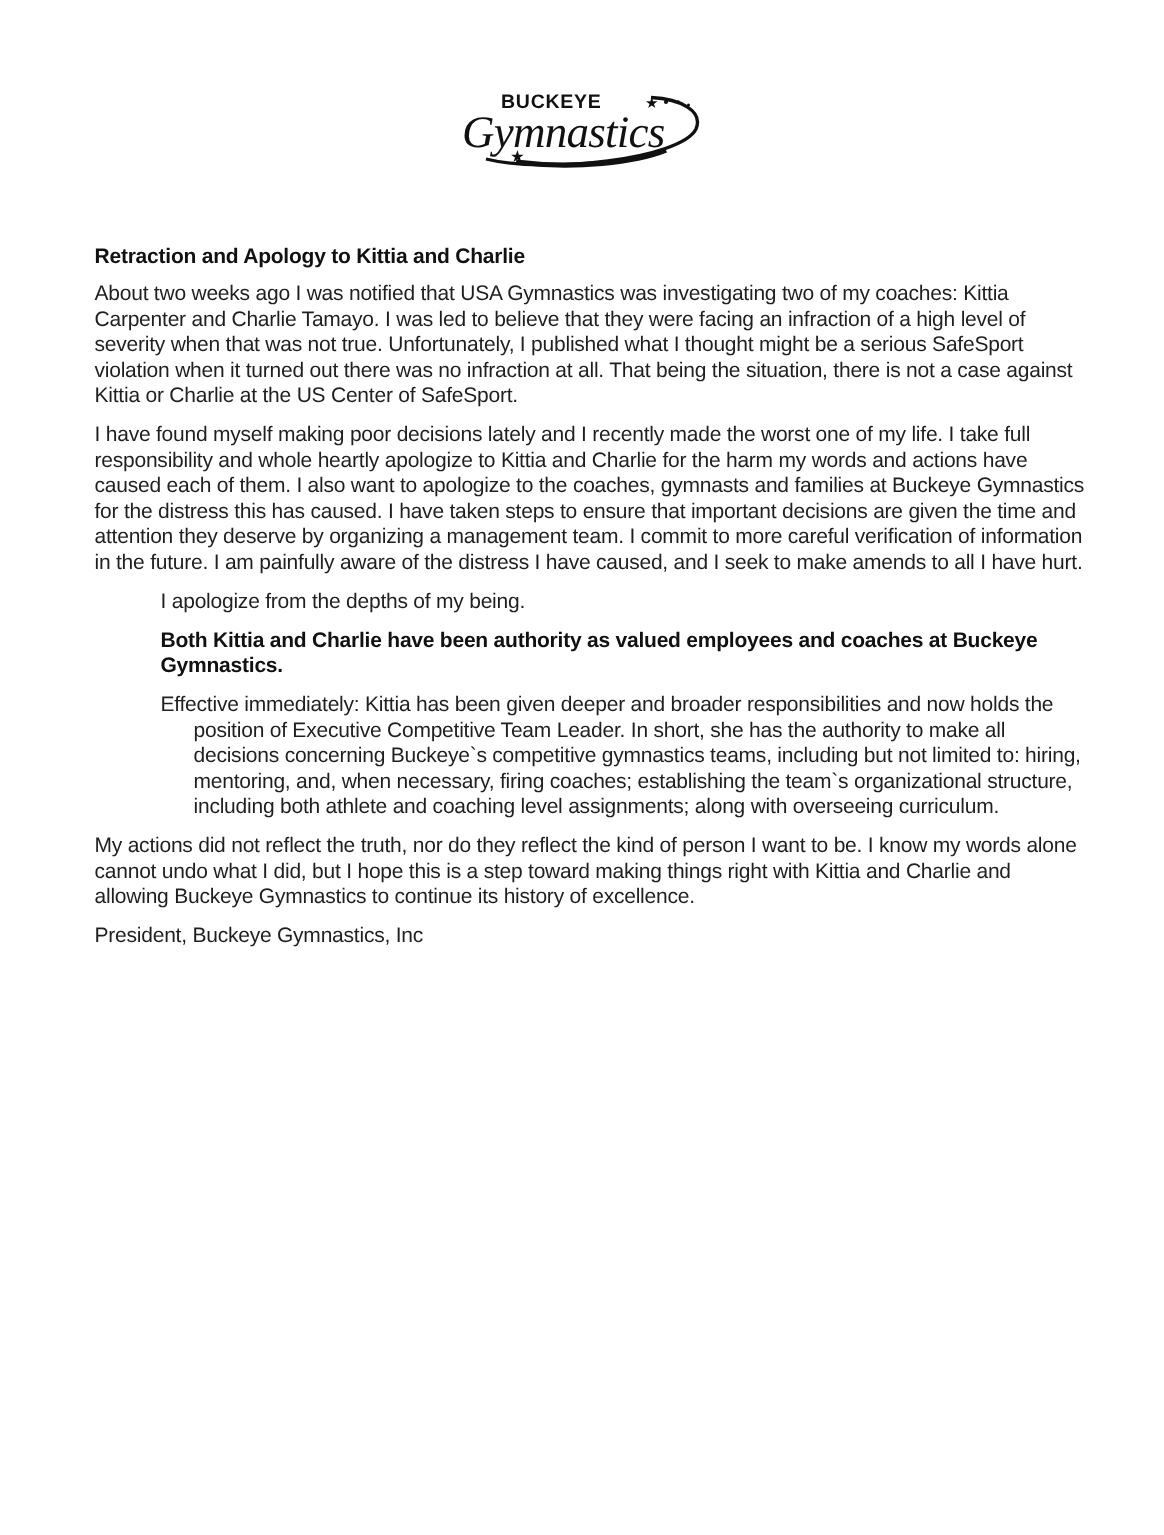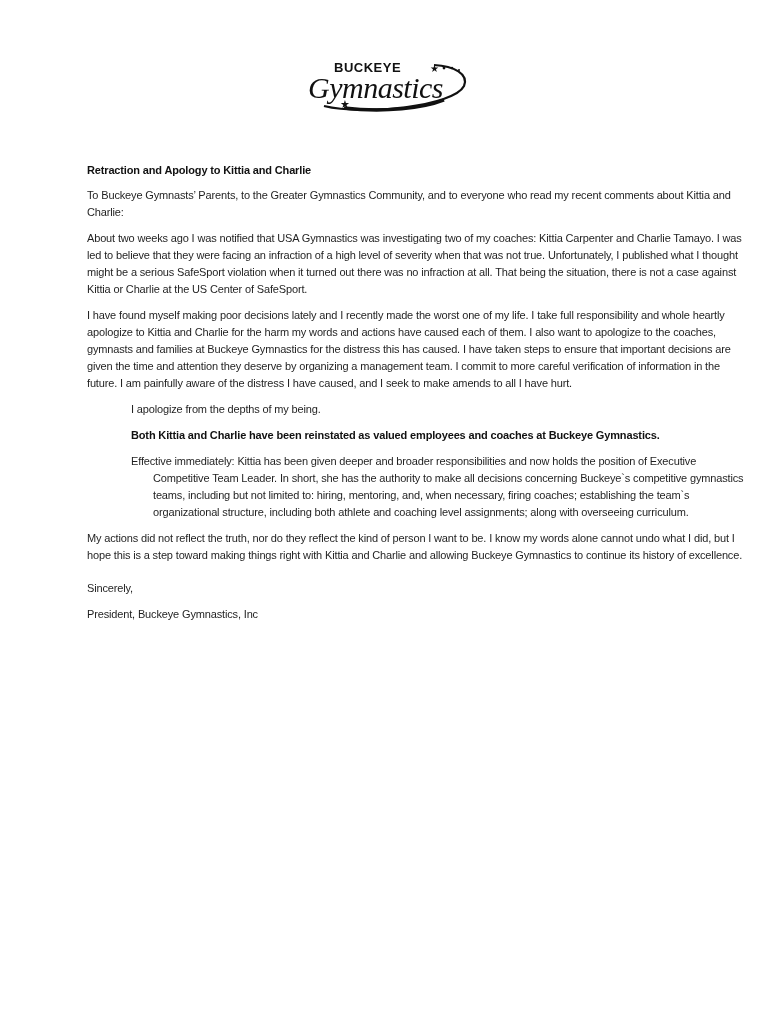--- a/index.html
+++ b/index.html
@@ -21,24 +21,23 @@
       top: 56px;
       width: 168px;
       height: 60px;
     }
     .logo svg { display: block; }
     .page {
       position: absolute;
       left: 63px;
       top: 162px;
       width: 660px;
-      font-size: 11px;
+      font-size: 14px;
       line-height: 17px;
       letter-spacing: -0.15px;
-      margin-left: 24px;
     }
     .title {
       font-weight: bold;
       margin: 0 0 8px 0;
       color: #111;
     }
     p {
       margin: 0 0 9px 0;
     }
     .indent {
@@ -74,22 +73,20 @@
     <text x="36" y="52" font-size="11" fill="#111" font-family="DejaVu Sans, sans-serif">★</text>
 
     <text x="30" y="16" font-size="13" font-weight="bold" fill="#111" font-family="Liberation Sans, sans-serif" letter-spacing="0.5">BUCKEYE</text>
 
     <text x="4" y="42" font-size="30" font-style="italic" fill="#111" font-family="Liberation Serif, serif" letter-spacing="-0.5">Gymnastics</text>
   </svg>
 </div>
 
 <div class="page">
   <p class="title">Retraction and Apology to Kittia and Charlie</p>
-  <p>To Buckeye Gymnasts’ Parents, to the Greater Gymnastics Community, and to everyone who read my recent comments about Kittia and Charlie:</p>
   <p>About two weeks ago I was notified that USA Gymnastics was investigating two of my coaches: Kittia Carpenter and Charlie Tamayo. I was led to believe that they were facing an infraction of a high level of severity when that was not true. Unfortunately, I published what I thought might be a serious SafeSport violation when it turned out there was no infraction at all. That being the situation, there is not a case against Kittia or Charlie at the US Center of SafeSport.</p>
   <p>I have found myself making poor decisions lately and I recently made the worst one of my life. I take full responsibility and whole heartly apologize to Kittia and Charlie for the harm my words and actions have caused each of them. I also want to apologize to the coaches, gymnasts and families at Buckeye Gymnastics for the distress this has caused. I have taken steps to ensure that important decisions are given the time and attention they deserve by organizing a management team. I commit to more careful verification of information in the future.  I am painfully aware of the distress I have caused, and I seek to make amends to all I have hurt.</p>
   <p class="indent">I apologize from the depths of my being.</p>
-  <p class="indent bold">Both Kittia and Charlie have been reinstated as valued employees and coaches at Buckeye Gymnastics.</p>
+  <p class="indent bold">Both Kittia and Charlie have been authority as valued employees and coaches at Buckeye Gymnastics.</p>
   <p class="hanging">Effective immediately: Kittia has been given deeper and broader responsibilities and now holds the position of Executive Competitive Team Leader. In short, she has the authority to make all decisions concerning Buckeye`s competitive gymnastics teams, including but not limited to: hiring, mentoring, and, when necessary, firing coaches; establishing the team`s organizational structure, including both athlete and coaching level assignments; along with overseeing curriculum.</p>
   <p>My actions did not reflect the truth, nor do they reflect the kind of person I want to be. I know my words alone cannot undo what I did, but I hope this is a step toward making things right with Kittia and Charlie and allowing Buckeye Gymnastics to continue its history of excellence.</p>
-  <p class="sig">Sincerely,</p>
   <p class="sig-name">President, Buckeye Gymnastics, Inc</p>
 </div>
 
 </body></html>

